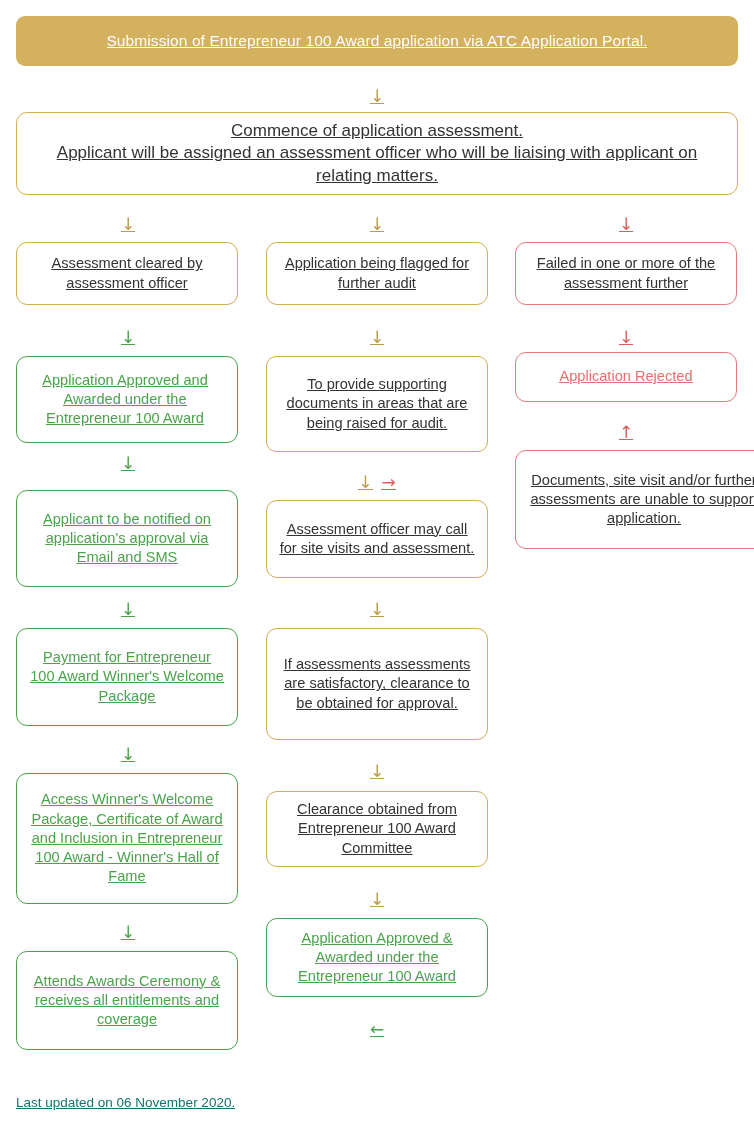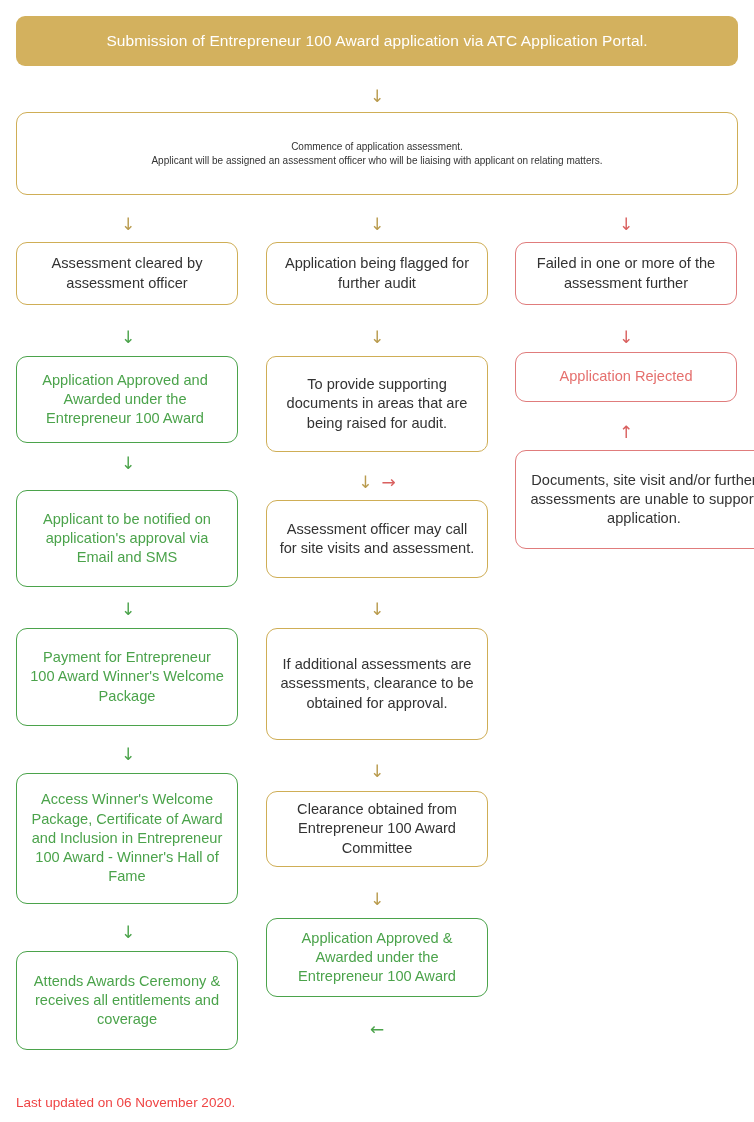--- a/index.html
+++ b/index.html
@@ -1,15 +1,15 @@
 <!DOCTYPE html>
 <html><head>
 <meta charset="utf-8">
 <style>
-  * { box-sizing: border-box; margin: 0; padding: 0; }
+  * { box-sizing: border-box; margin: 0; padding: 0; text-decoration: underline; }
 
   html, body {
     width: 754px;
     height: 1122px;
     background: #ffffff;
     font-family: "Liberation Sans", sans-serif;
   }
 
   #canvas {
     position: relative;
@@ -62,21 +62,21 @@
 
   .node.gold   { border-color: #cfae56; }
   .node.green  { border-color: #4ba34b; }
   .node.red    { border-color: #e07c7c; }
 
   .node.gold  .label { color: #333333; }
   .node.green .label { color: #4ba34b; }
   .node.red   .label { color: #e5706e; }
   .node.dark  .label { color: #333333; }
 
-  .node.wide .label { font-size: 10px; }
+  .node.wide .label { font-size: 17px; }
 
   
   .arrow {
     position: absolute;
     display: flex;
     align-items: center;
     justify-content: center;
     font-size: 17px;
     line-height: 1;
     font-family: "DejaVu Sans", sans-serif;
@@ -98,21 +98,21 @@
   }
   .arrow-pair .a-down  { color: #b99b4e; }
   .arrow-pair .a-right { color: #d9605f; }
 
   
   .footer {
     position: absolute;
     left: 16px;
     top: 1095px;
     font-size: 13.5px;
-    color: #ef4444;
+    color: #0f766e;
   }
 </style>
 </head>
 <body>
 
 <div id="canvas">
 
   <div class="banner">
     <div class="banner-text">Submission of Entrepreneur 100 Award application via ATC Application Portal.</div>
   </div>
@@ -177,21 +177,21 @@
     <span class="a-right">→</span>
   </div>
 
   <div class="node gold" style="left:266px; top:500px; width:222px; height:78px;">
     <div class="label">Assessment officer may call for site visits and assessment.</div>
   </div>
 
   <div class="arrow gold" style="left:360px; top:599px; width:34px; height:20px;">↓</div>
 
   <div class="node gold" style="left:266px; top:628px; width:222px; height:112px;">
-    <div class="label">If additional assessments are assessments, clearance to be obtained for approval.</div>
+    <div class="label">If assessments assessments are satisfactory, clearance to be obtained for approval.</div>
   </div>
 
   <div class="arrow gold" style="left:360px; top:761px; width:34px; height:20px;">↓</div>
 
   <div class="node gold" style="left:266px; top:791px; width:222px; height:76px;">
     <div class="label">Clearance obtained from Entrepreneur 100 Award Committee</div>
   </div>
 
   <div class="arrow gold" style="left:360px; top:889px; width:34px; height:20px;">↓</div>
 

